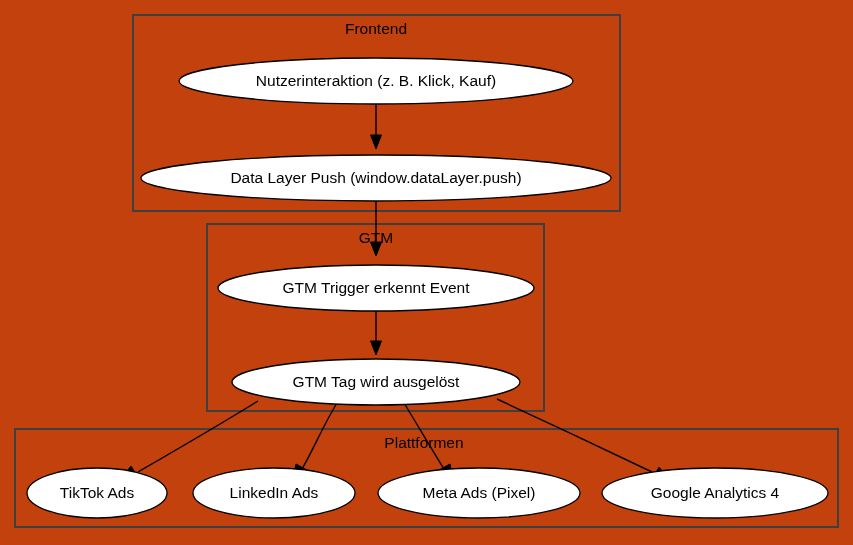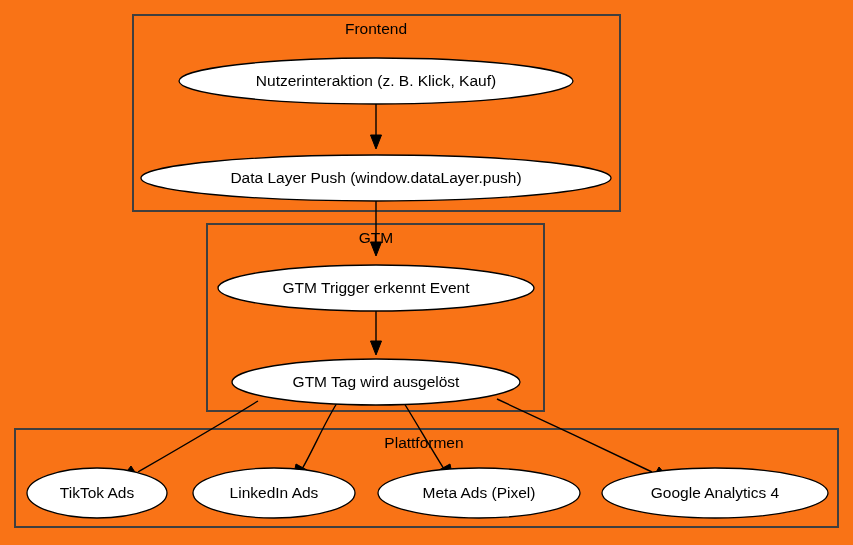--- a/index.html
+++ b/index.html
@@ -4,21 +4,21 @@
 <style>
   html, body {
     margin: 0;
     padding: 0;
     background: #ffffff;
   }
   #canvas {
     position: relative;
     width: 853px;
     height: 545px;
-    background: #f97316;
+    background: #c2410c;
     font-family: "Liberation Sans", sans-serif;
     overflow: hidden;
   }
   svg.diagram {
     display: block;
     width: 853px;
     height: 545px;
   }
   .cluster-box {
     fill: none;

